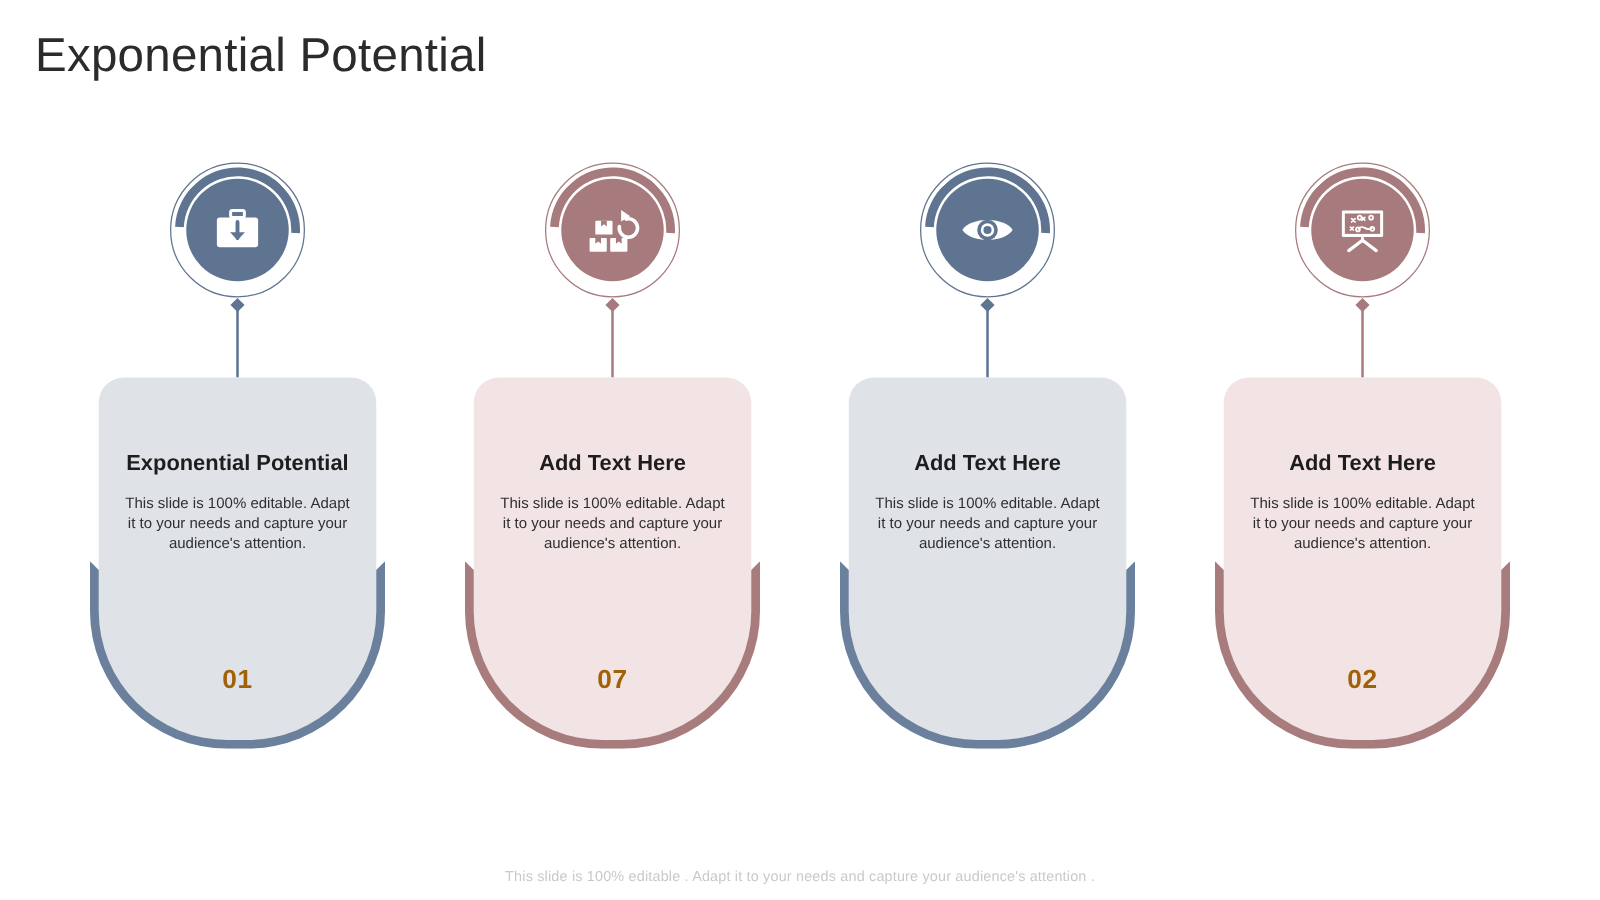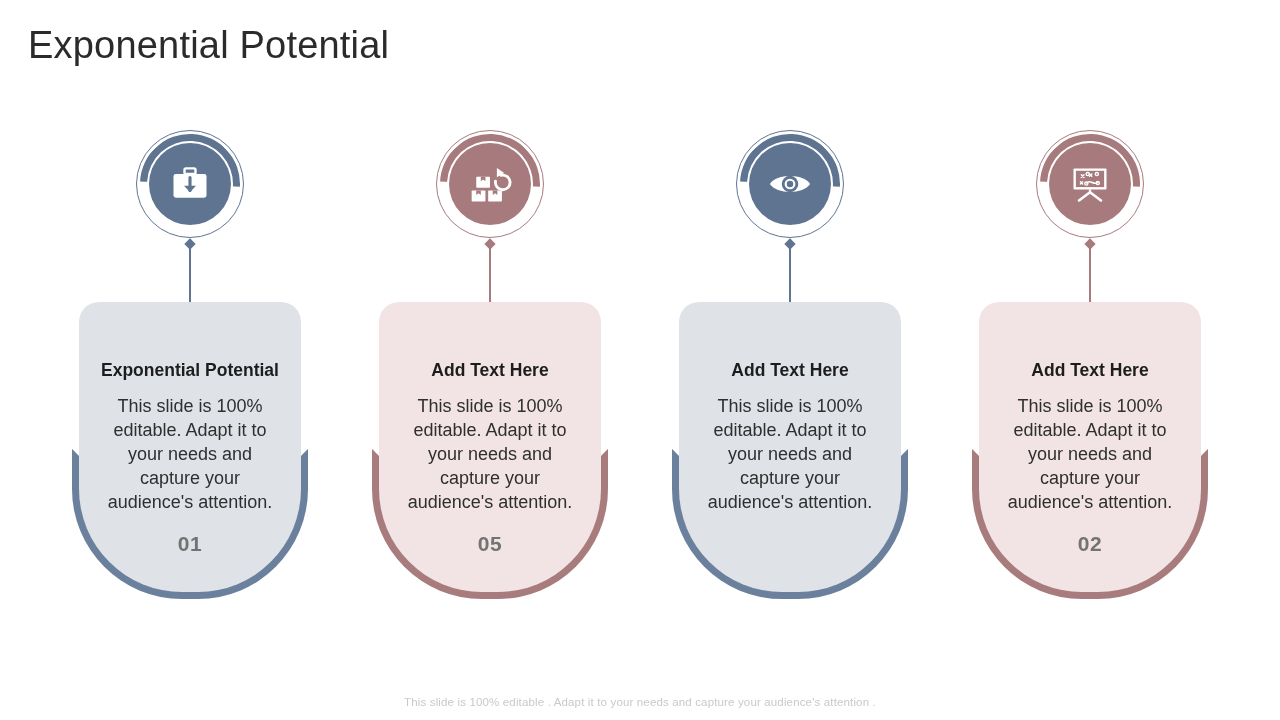--- a/index.html
+++ b/index.html
@@ -146,34 +146,34 @@
 
   .card-heading {
     font-size: 17.5px;
     font-weight: bold;
     color: #1d1d1d;
     line-height: 1.2;
     margin-bottom: 14px;
   }
 
   .card-body {
-    font-size: 18px;
+    font-size: 12px;
     color: #2f2f2f;
     line-height: 1.33;
     padding: 0 6px;
   }
 
   .card-number {
     position: absolute;
     left: 0;
     right: 0;
     bottom: 36px;
     font-size: 21px;
     font-weight: bold;
-    color: #737373;
+    color: #a16207;
     letter-spacing: 0.5px;
     margin-top: 40px;
   }
 
   
   #footer {
     position: absolute;
     left: 0;
     right: 0;
     bottom: 12px;
@@ -243,21 +243,21 @@
         </div>
       </div>
       <div class="connector">
         <div class="connector-dot" style="background: rgb(167, 123, 125);"></div>
         <div class="connector-line" style="background: rgb(167, 123, 125);"></div>
       </div>
       <div class="card" style="background: rgb(242, 228, 228);">
         <div class="card-arc" style="border-bottom-color: rgb(168, 123, 125); border-left-color: rgb(168, 123, 125); border-right-color: rgb(168, 123, 125);"></div>
         <div class="card-heading">Add Text Here</div>
         <div class="card-body">This slide is 100% editable. Adapt it to your needs and capture your audience's attention.</div>
-        <div class="card-number">05</div>
+        <div class="card-number">07</div>
       </div>
     </div>
 
     <div class="column">
       <div class="badge">
         <div class="badge-ring" style="border-color: rgb(95, 116, 145);"></div>
         <div class="badge-arc" style="border-top-color: rgb(95, 116, 145); border-right-color: rgb(95, 116, 145);"></div>
         <div class="badge-disc" style="background: rgb(95, 116, 145);">
           <span>
             <svg width="46" height="46" viewBox="0 0 48 48">

